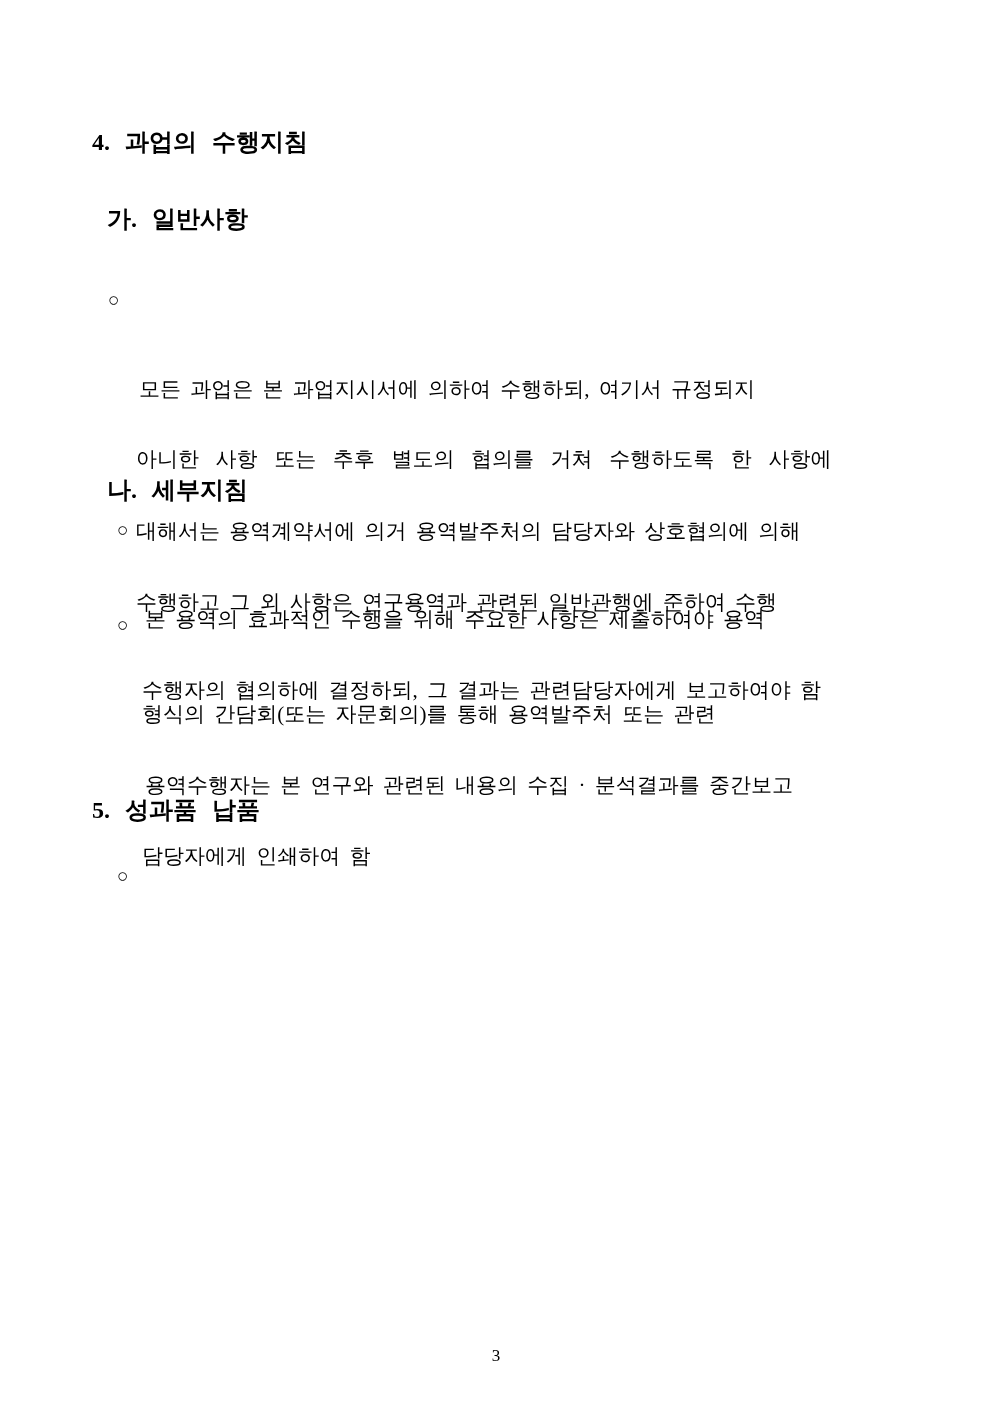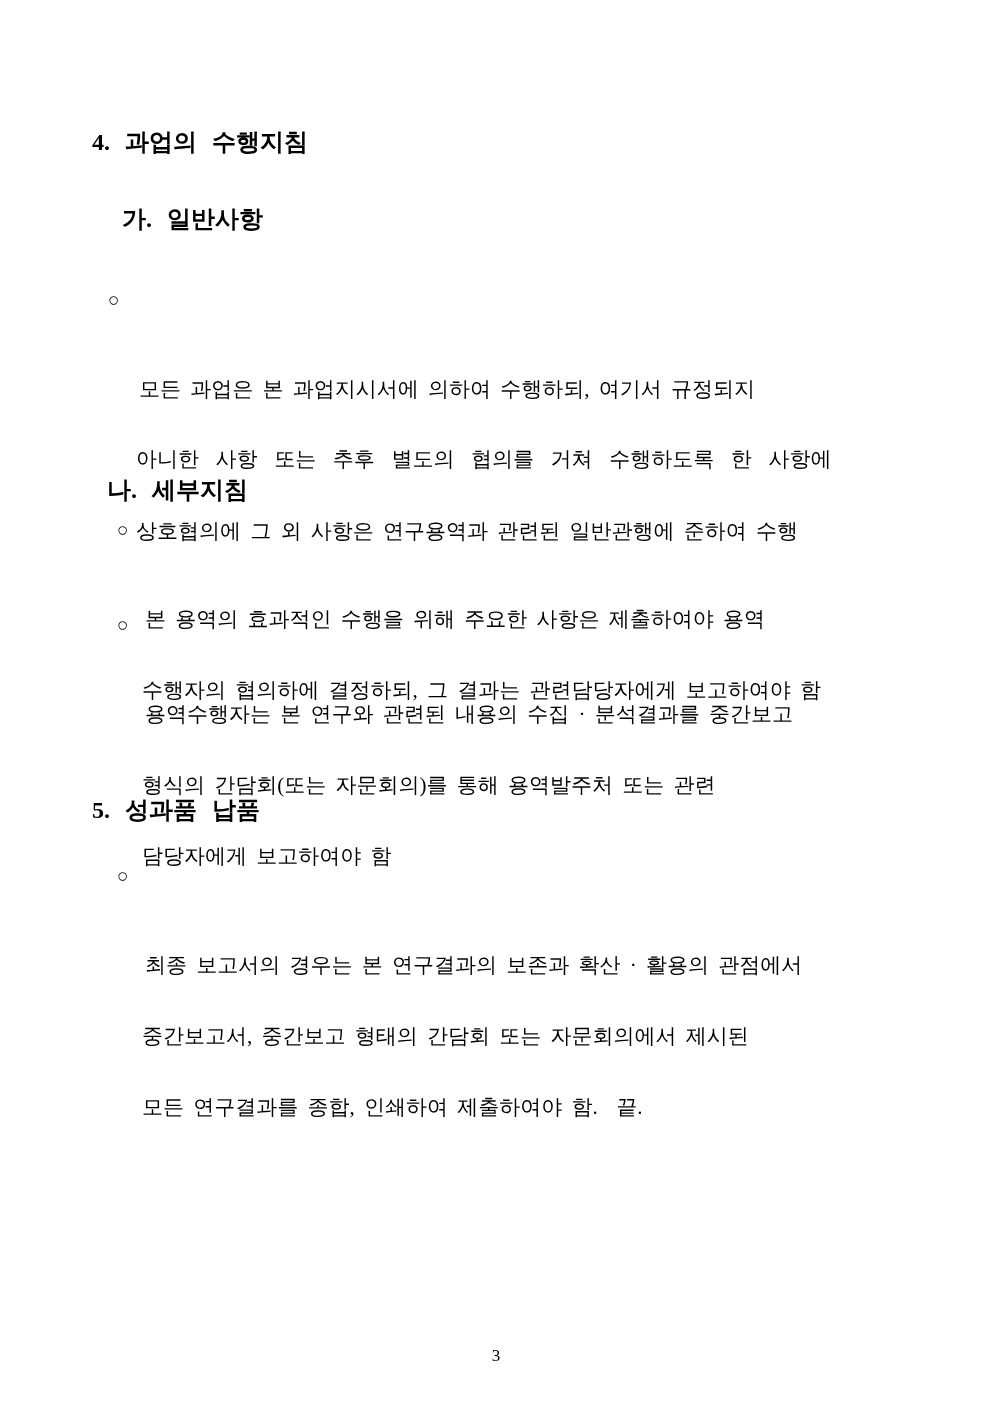--- a/index.html
+++ b/index.html
@@ -54,56 +54,52 @@
     color: #000000;
   }
 </style>
 </head>
 <body>
 
 <div class="page">
 
   <div class="heading" style="left:92px; top:128px;">4. 과업의 수행지침</div>
 
-  <div class="heading" style="left:122px; top:205px;text-align:center;">가. 일반사항</div>
+  <div class="heading" style="left:107px; top:205px;text-align:center;">가. 일반사항</div>
 
   <div class="bullet b1" style="left:108px; top:282px;">
     <span class="marker">○</span>
     <span class="lines">
       <span class="body-line">모든 과업은 본 과업지시서에 의하여 수행하되, 여기서 규정되지</span>
       <span class="body-line" style="margin-left:-3px;font-family:Liberation Mono, monospace;">아니한 사항 또는 추후 별도의 협의를 거쳐 수행하도록 한 사항에</span>
-      <span class="body-line" style="margin-left:-3px;">상호협의에 그 외 사항은 연구용역과 관련된 일반관행에 준하여 수행</span>
+      <span class="body-line" style="margin-left:-3px;">대해서는 용역계약서에 의거 용역발주처의 담당자와 상호협의에 의해</span>
+      <span class="body-line" style="margin-left:-3px;">수행하고 그 외 사항은 연구용역과 관련된 일반관행에 준하여 수행</span>
     </span>
   </div>
 
   <div class="heading" style="left:107px; top:476px;">나. 세부지침</div>
 
   <div class="bullet bx" style="left:117px; top:512px;">
     <span class="marker">○</span>
     <span class="lines">
       <span class="body-line">본 용역의 효과적인 수행을 위해 주요한 사항은 제출하여야 용역</span>
       <span class="body-line" style="margin-left:-3px;">수행자의 협의하에 결정하되, 그 결과는 관련담당자에게 보고하여야 함</span>
     </span>
   </div>
 
   <div class="bullet bx" style="left:117px; top:607px;">
     <span class="marker">○</span>
     <span class="lines">
+      <span class="body-line" style="margin-left:-3px;">형식의 간담회(또는 자문회의)를 통해 용역발주처 또는 관련</span>
       <span class="body-line">용역수행자는 본 연구와 관련된 내용의 수집 · 분석결과를 중간보고</span>
-      <span class="body-line" style="margin-left:-3px;">형식의 간담회(또는 자문회의)를 통해 용역발주처 또는 관련</span>
-      <span class="body-line" style="margin-left:-3px;">담당자에게 보고하여야 함</span>
+      <span class="body-line" style="margin-left:-3px;">담당자에게 인쇄하여 함</span>
     </span>
   </div>
 
   <div class="heading" style="left:92px; top:796px;">5. 성과품 납품</div>
 
   <div class="bullet bx" style="left:117px; top:858px;">
     <span class="marker">○</span>
-    <span class="lines">
-      <span class="body-line">최종 보고서의 경우는 본 연구결과의 보존과 확산 · 활용의 관점에서</span>
-      <span class="body-line" style="margin-left:-3px;">중간보고서, 중간보고 형태의 간담회 또는 자문회의에서 제시된</span>
-      <span class="body-line" style="margin-left:-3px;">모든 연구결과를 종합, 인쇄하여 제출하여야 함.  끝.</span>
-    </span>
   </div>
 
   <div class="page-number">3</div>
 
 </div>
 
 </body></html>

